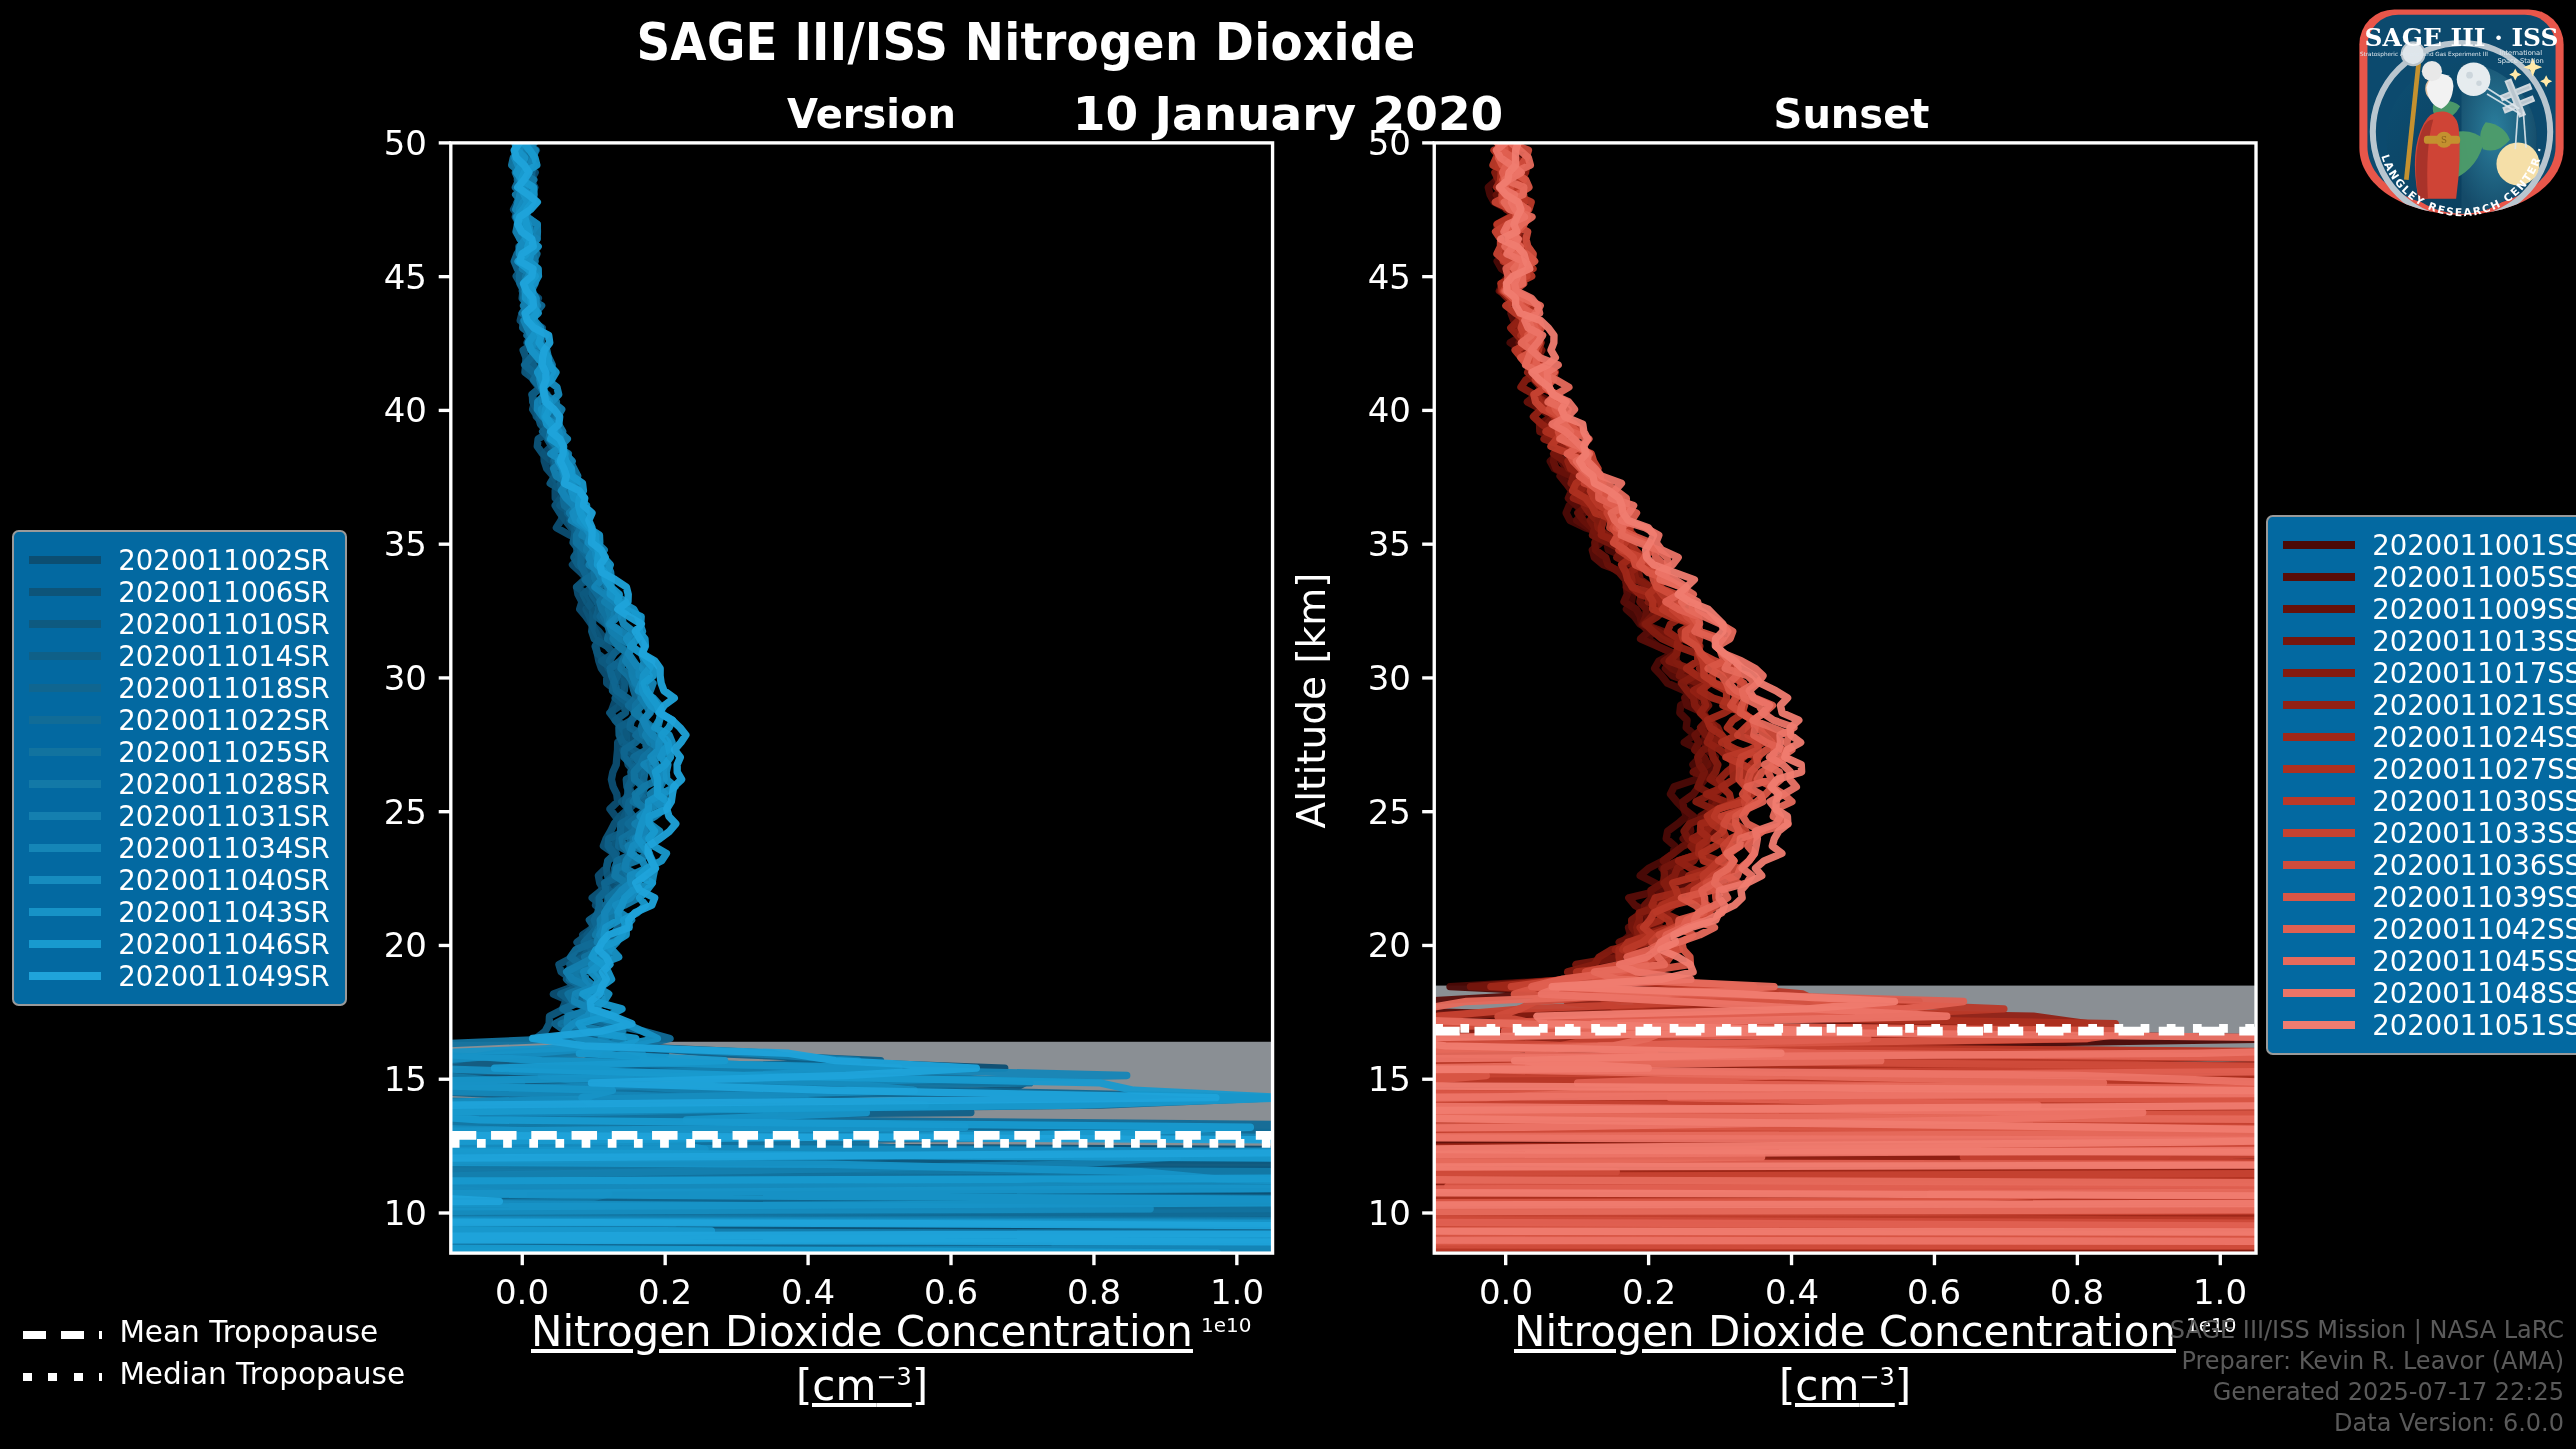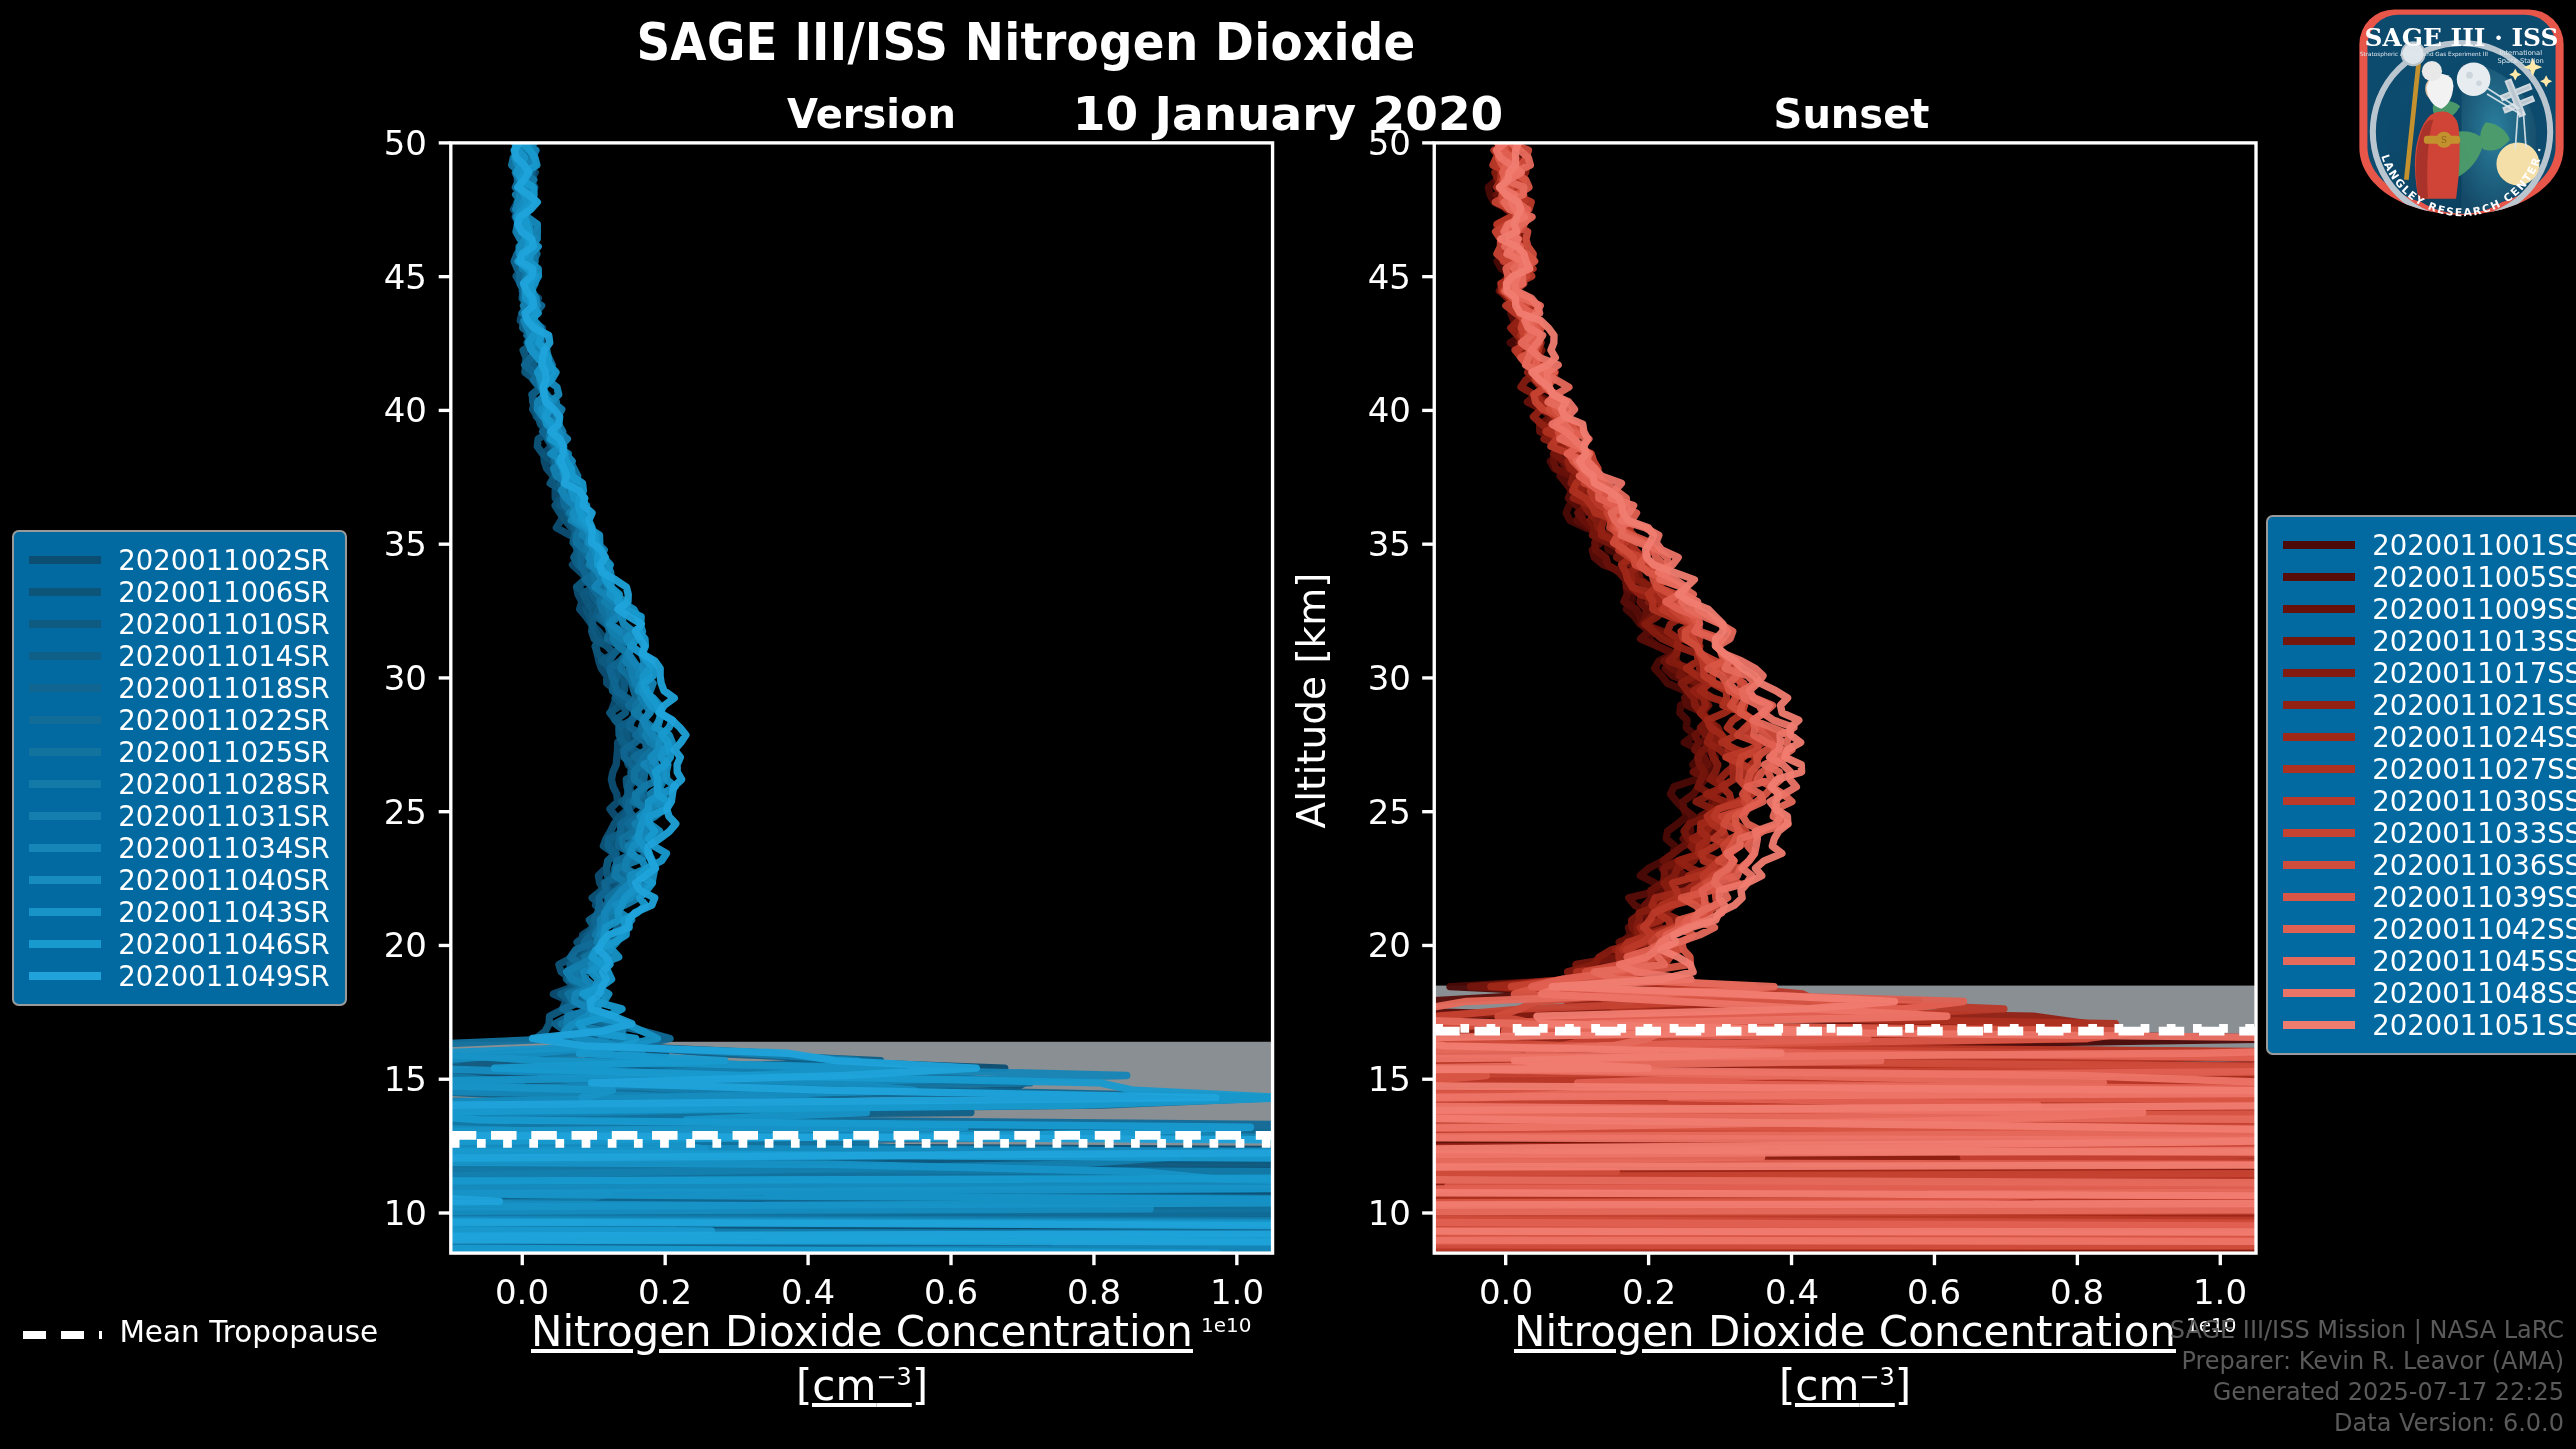--- a/index.html
+++ b/index.html
@@ -416,20 +416,24 @@
       <div class="legend-swatch" style="background: rgb(240, 124, 112);"></div>
       <div class="legend-text">2020011051SS</div>
     </div>
   </div>
 
 <div class="tropo-legend" id="tropo-legend">
     <div class="tropo-row">
       <div class="tropo-key dash-key"></div>
       <div class="tropo-text">Mean Tropopause</div>
     </div>
+    <div class="tropo-row">
+      <div class="tropo-key dot-key"></div>
+      <div class="tropo-text">Median Tropopause</div>
+    </div>
   </div>
 
 <div class="abs" id="credits">
     <div>SAGE III/ISS Mission | NASA LaRC</div>
     <div>Preparer: Kevin R. Leavor (AMA)</div>
     <div>Generated 2025-07-17 22:25</div>
     <div>Data Version: 6.0.0</div>
   </div>
 
 

